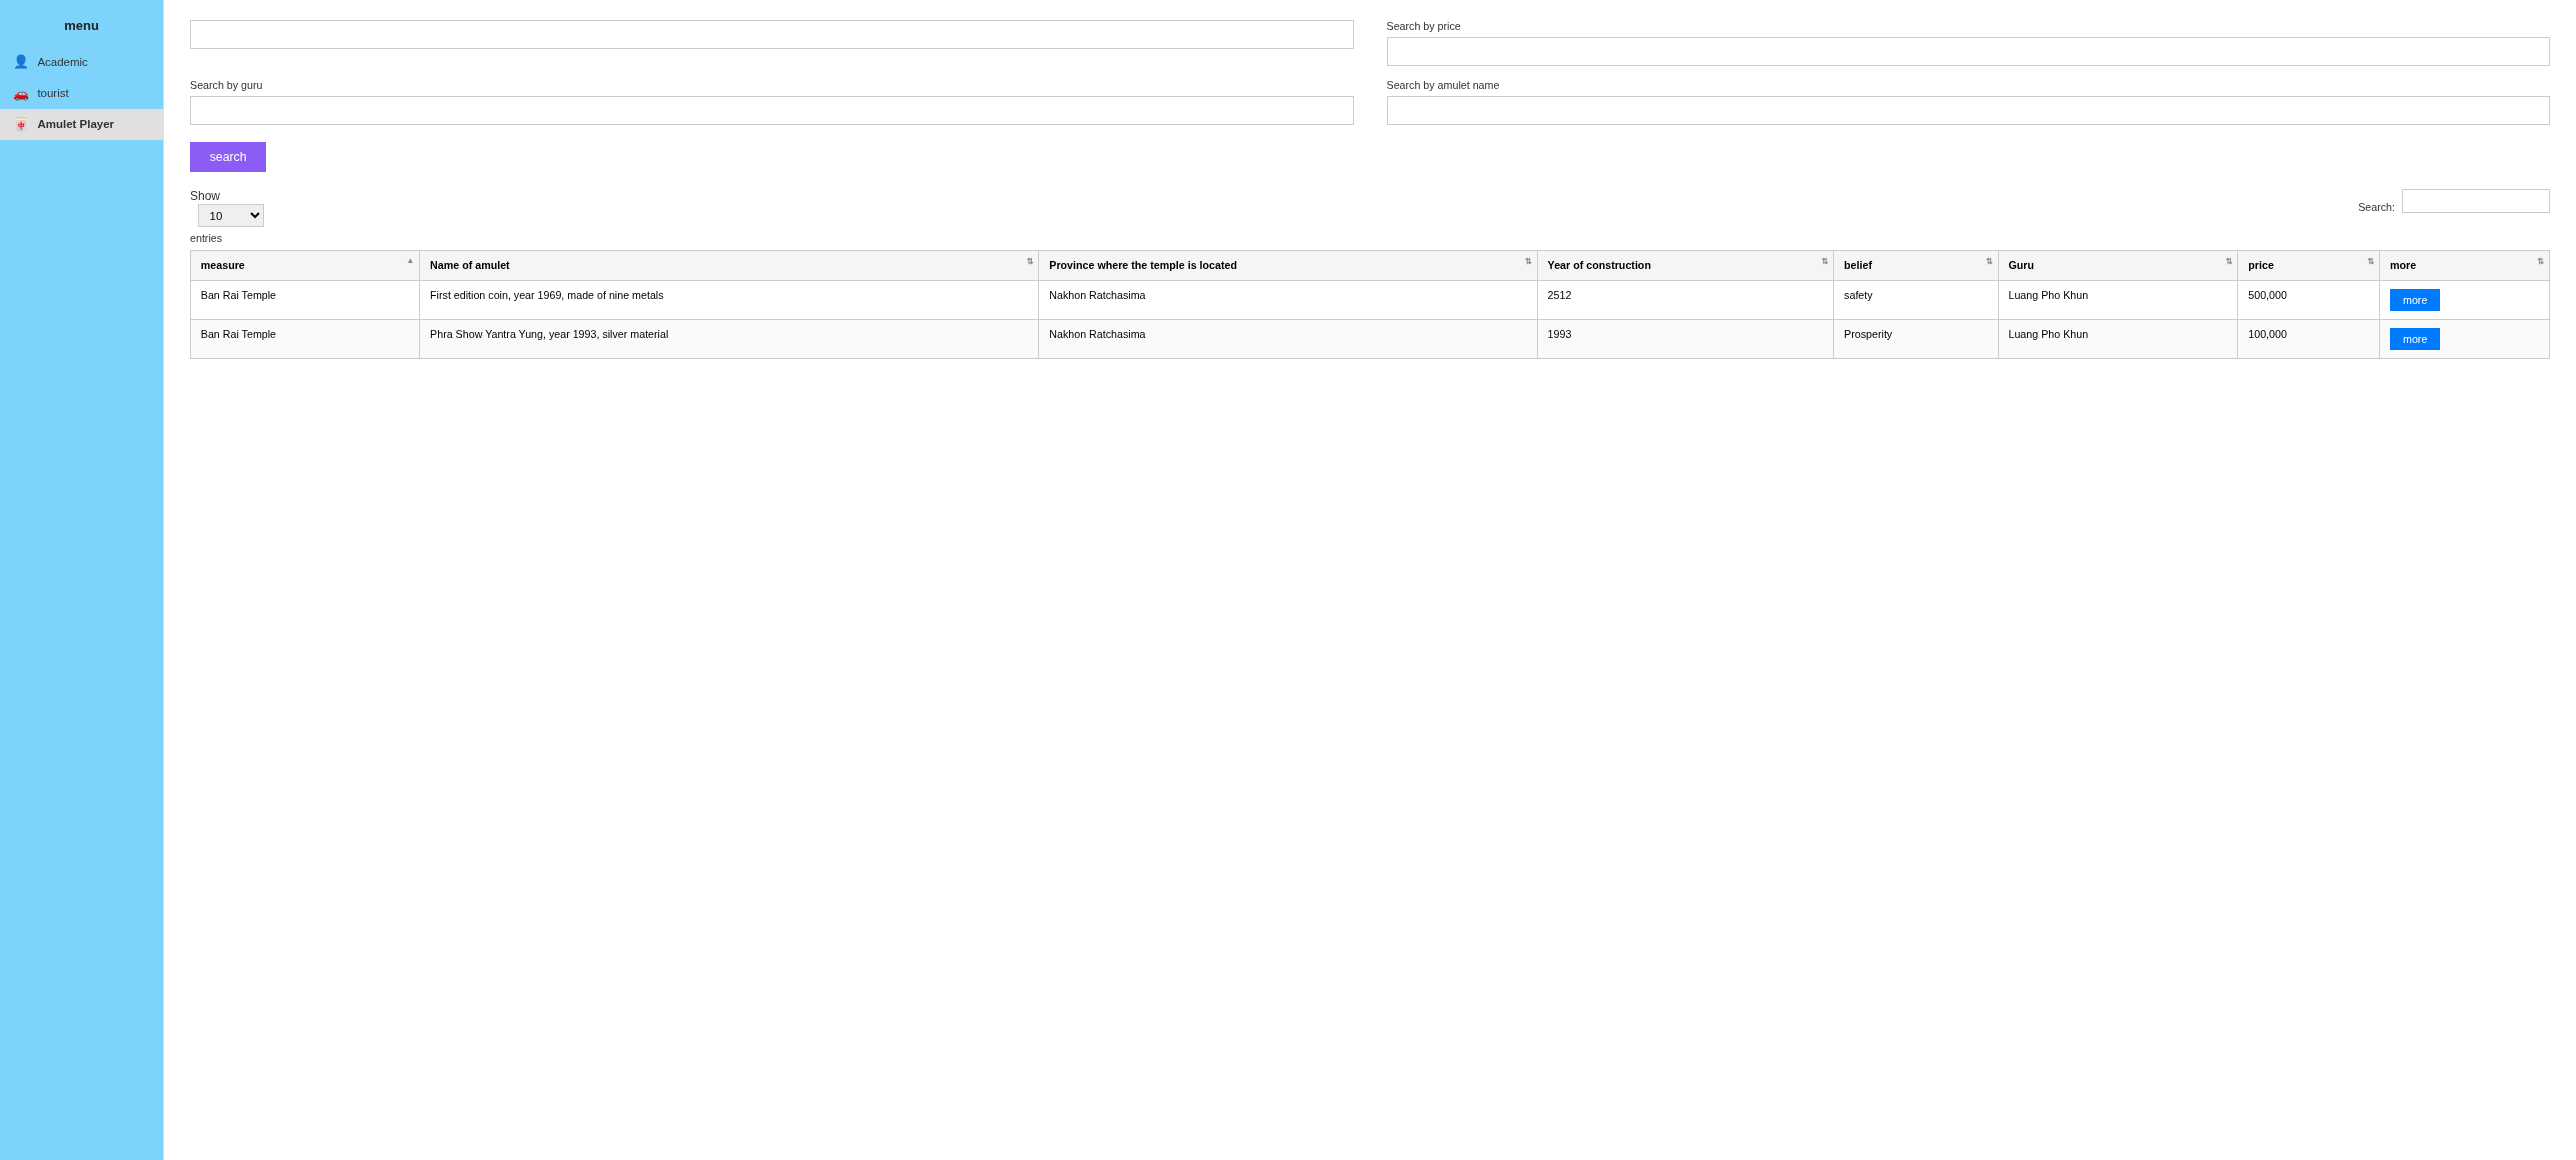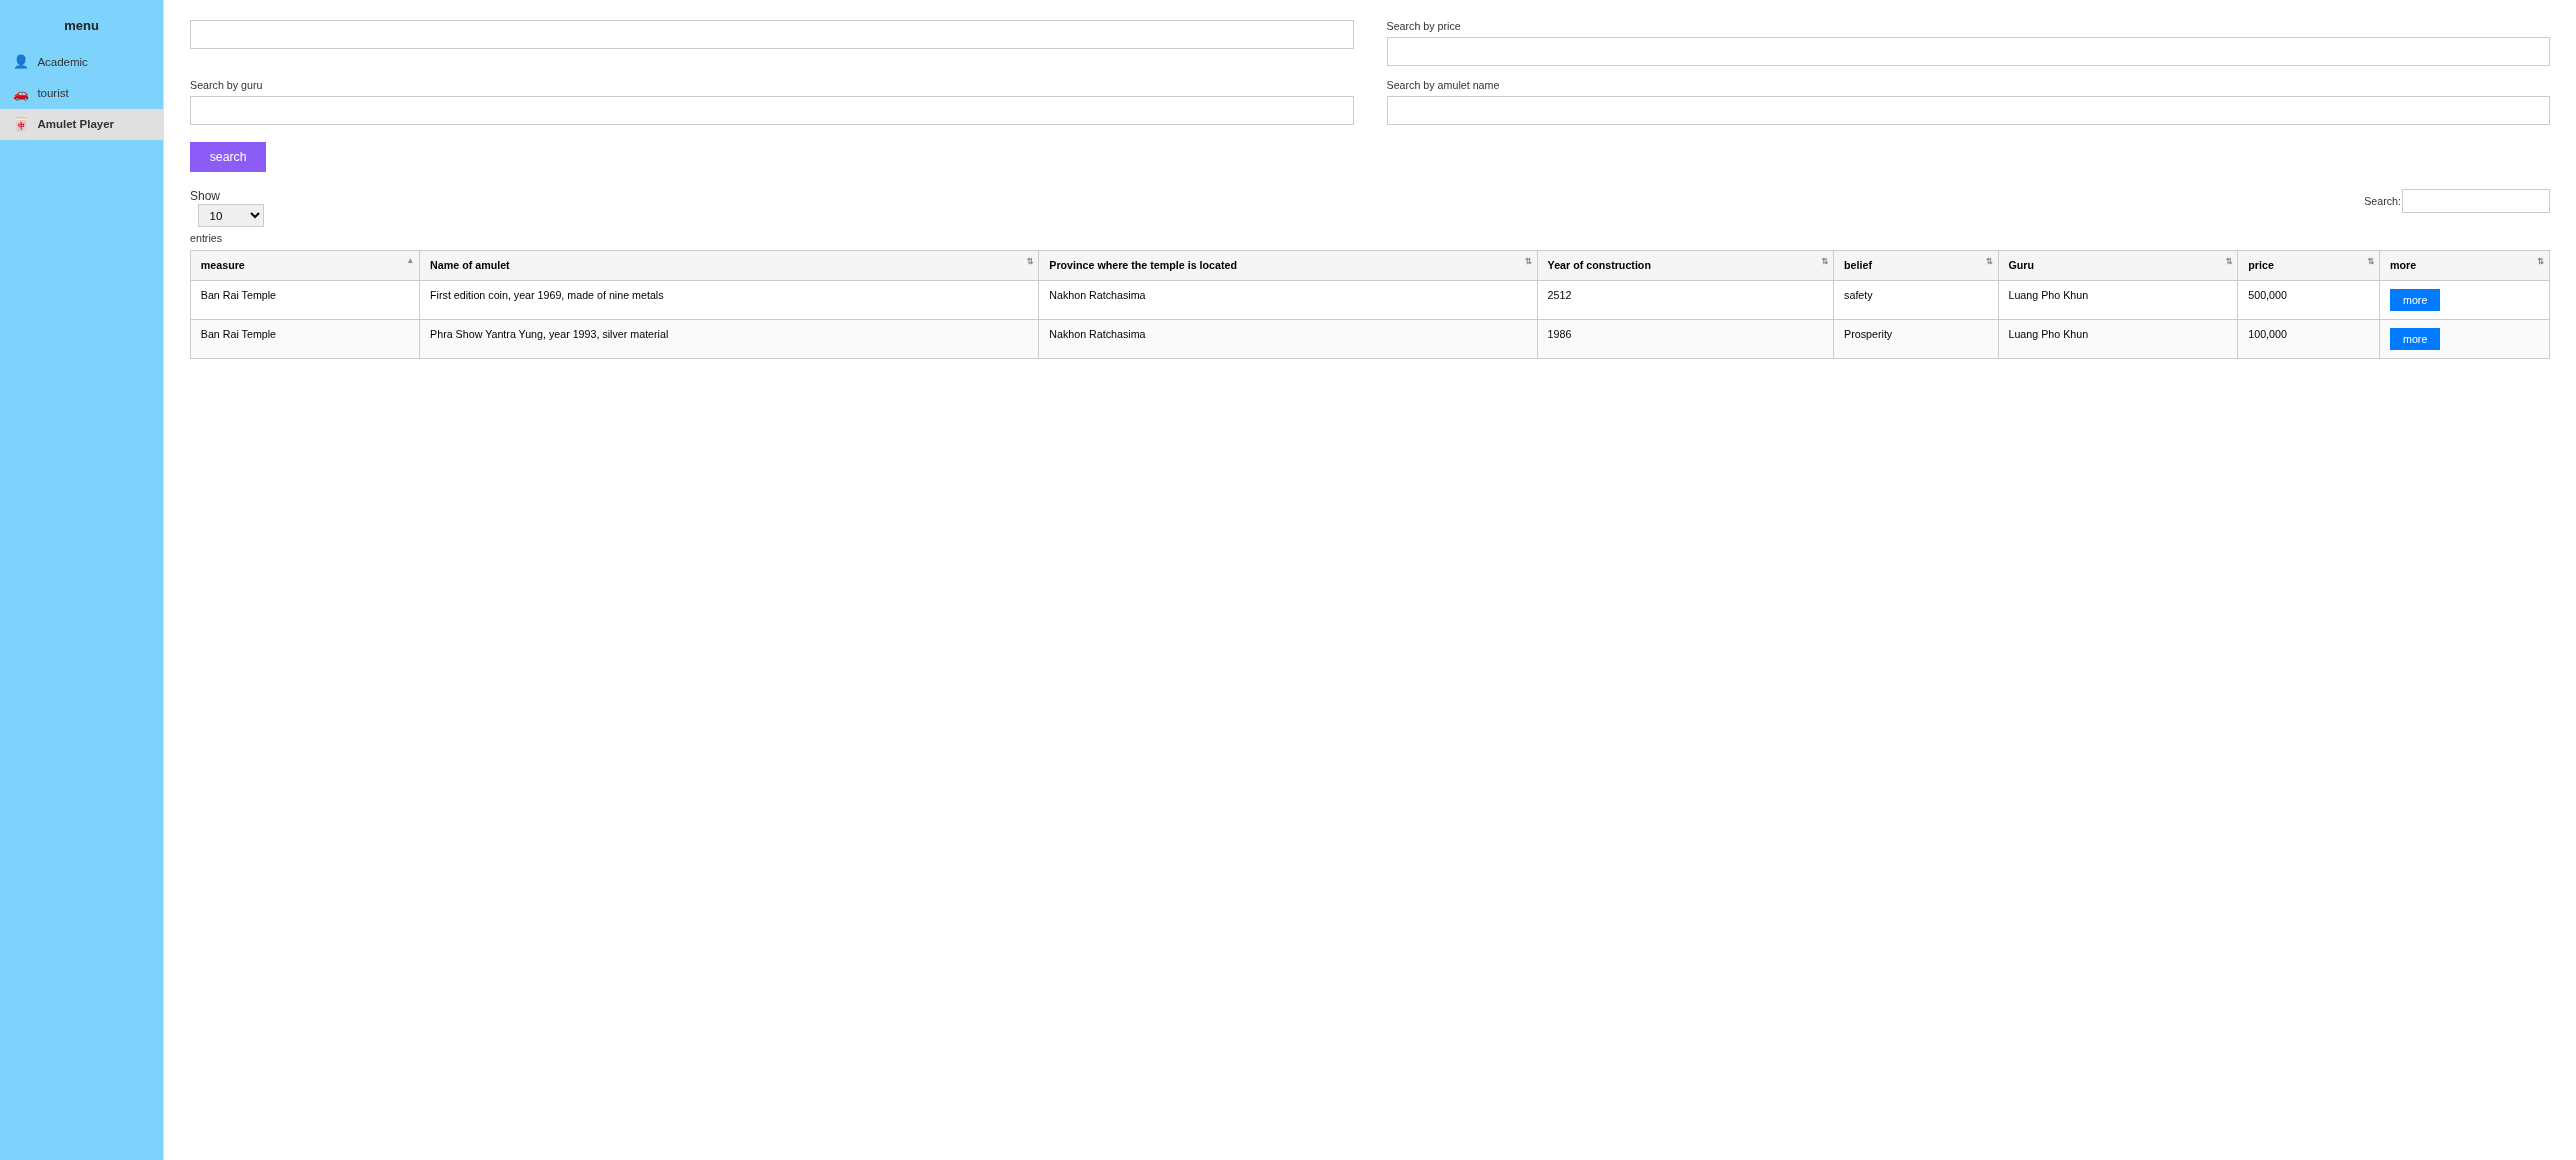--- a/index.html
+++ b/index.html
@@ -110,22 +110,22 @@
       cursor: pointer;
       margin-left: 8px;
     }
     .entries-label {
       font-size: 10.7px;
       color: #333;
       margin-top: 3.3px;
     }
     .search-control {
       display: flex;
-      align-items: center;
-      gap: 1px;
+      align-items: flex-end;
+      gap: 7px;
     }
     .search-control-label {
       font-size: 10.7px;
       color: #333;
     }
     .search-control-input {
       border: 0.8px solid #ccc;
       padding: 3.3px 6.6px;
       font-size: 11.5px;
       width: 148px;
@@ -282,21 +282,21 @@
           <td>2512</td>
           <td>safety</td>
           <td>Luang Pho Khun</td>
           <td>500,000</td>
           <td><button class="more-btn">more</button></td>
         </tr>
         <tr>
           <td>Ban Rai Temple</td>
           <td>Phra Show Yantra Yung, year 1993, silver material</td>
           <td>Nakhon Ratchasima</td>
-          <td>1986</td>
+          <td>1993</td>
           <td>Prosperity</td>
           <td>Luang Pho Khun</td>
           <td>100,000</td>
           <td><button class="more-btn">more</button></td>
         </tr>
       </tbody>
   </table>
 
 </div>
 

